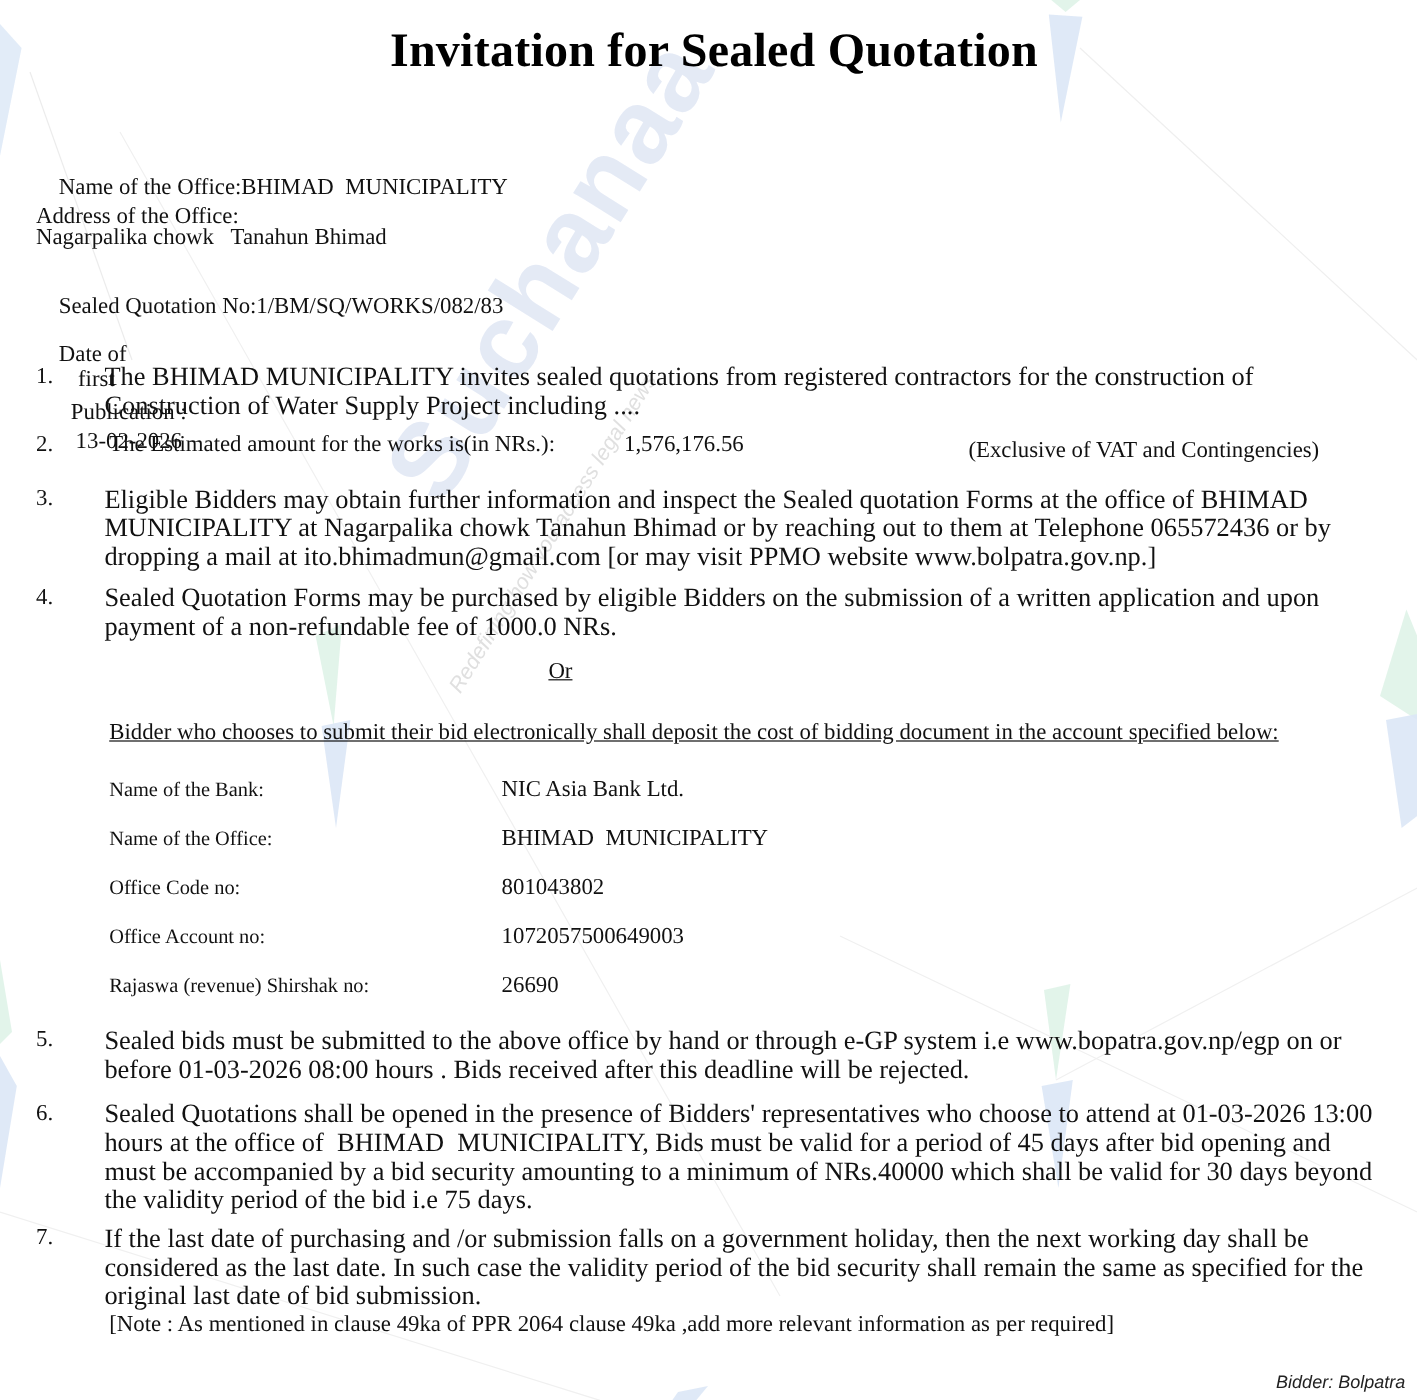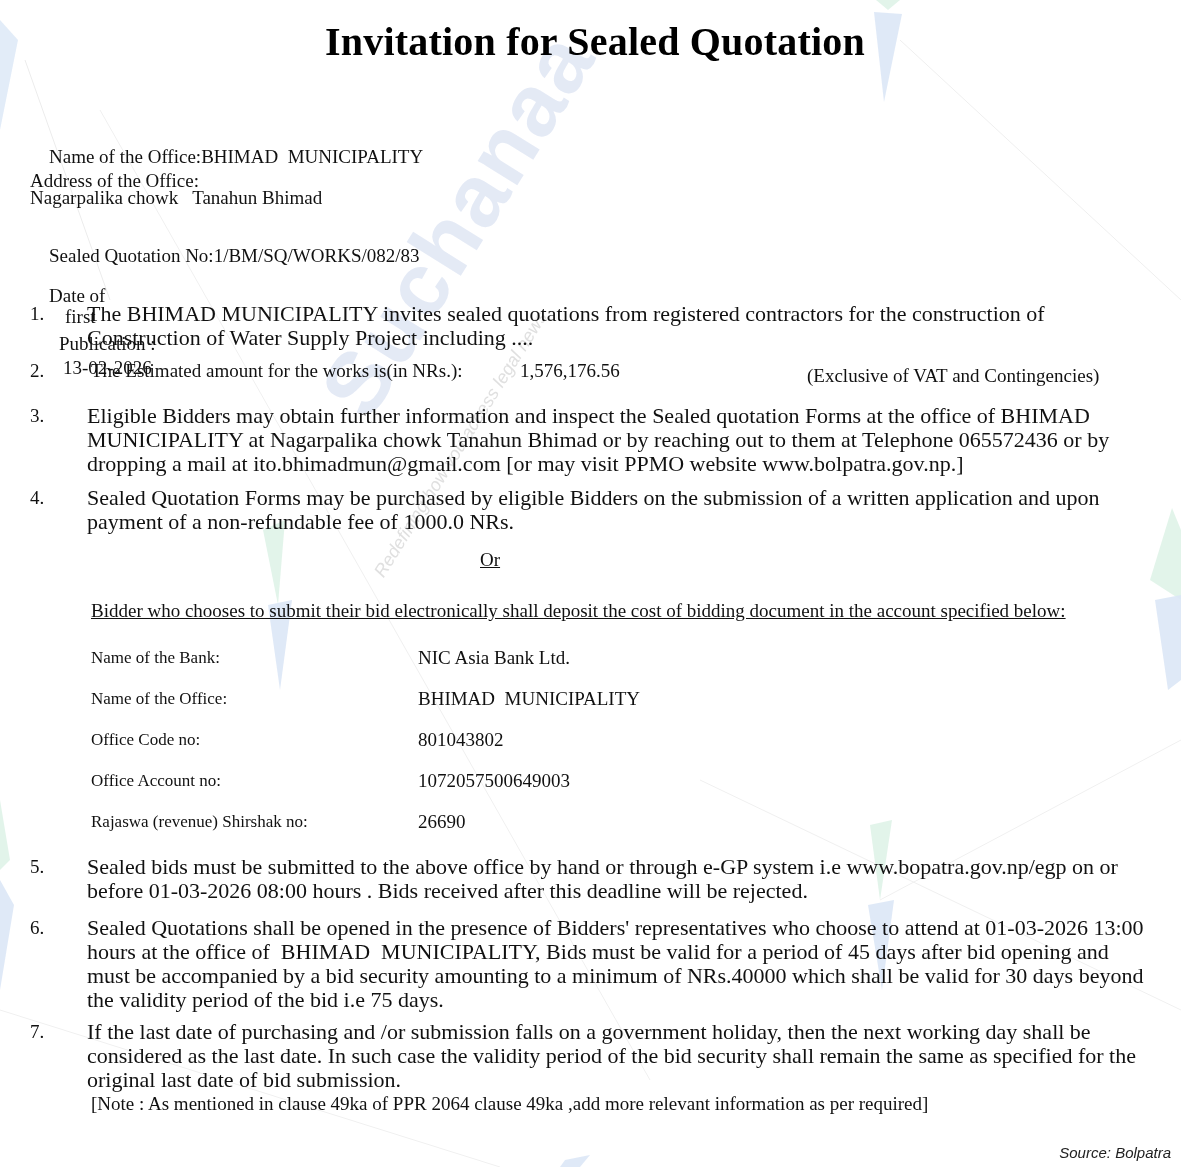--- a/index.html
+++ b/index.html
@@ -169,21 +169,21 @@
   <div class="line" style="left:91px; top:359px;">The Estimated amount for the works is(in NRs.):</div>
   <div class="line" style="left:520px; top:359px;">1,576,176.56</div>
   <div class="line" style="left:807px; top:364px;">(Exclusive of VAT and Contingencies)</div>
 
   <div class="num" style="top:404px;">3.</div>
   <div class="para" style="top:404px; width:1075px;">Eligible Bidders may obtain further information and inspect the Sealed quotation Forms at the office of BHIMAD MUNICIPALITY at Nagarpalika chowk   Tanahun Bhimad or by reaching out to them at Telephone 065572436 or by dropping a mail at ito.bhimadmun@gmail.com [or may visit PPMO website www.bolpatra.gov.np.]</div>
 
   <div class="num" style="top:486px;">4.</div>
   <div class="para" style="top:486px; width:1068px;">Sealed Quotation Forms may be purchased by eligible Bidders on the submission of a written application and upon payment of a non-refundable fee of 1000.0 NRs.</div>
 
-  <div class="line" style="left:480px; top:548px;text-decoration:underline;">Or</div>
+  <div class="line" style="left:457px; top:548px;text-decoration:underline;">Or</div>
 
   <div class="line" style="left:91px; top:599px;text-decoration:underline;">Bidder who chooses to submit their bid electronically shall deposit the cost of bidding document in the account specified below:</div>
 
   <div>
     <div class="bank-label" style="top:646px;">Name of the Bank:</div>
     <div class="bank-value" style="top:646px;">NIC Asia Bank Ltd.</div>
 
     <div class="bank-label" style="top:687px;">Name of the Office:</div>
     <div class="bank-value" style="top:687px; white-space:pre;">BHIMAD  MUNICIPALITY</div>
 
@@ -200,14 +200,14 @@
   <div class="num" style="top:855px;">5.</div>
   <div class="para" style="top:855px; width:1060px;">Sealed bids must be submitted to the above office by hand or through e-GP system i.e www.bopatra.gov.np/egp on or before 01-03-2026 08:00 hours . Bids received after this deadline will be rejected.</div>
 
   <div class="num" style="top:916px;">6.</div>
   <div class="para" style="top:916px; width:1060px; white-space:pre-wrap;">Sealed Quotations shall be opened in the presence of Bidders' representatives who choose to attend at 01-03-2026 13:00 hours at the office of  BHIMAD  MUNICIPALITY, Bids must be valid for a period of 45 days after bid opening and must be accompanied by a bid security amounting to a minimum of NRs.40000 which shall be valid for 30 days beyond the validity period of the bid i.e 75 days.</div>
 
   <div class="num" style="top:1020px;">7.</div>
   <div class="para" style="top:1020px; width:1062px;">If the last date of purchasing and /or submission falls on a government holiday, then the next working day shall be considered as the last date. In such case the validity period of the bid security shall remain the same as specified for the original last date of bid submission.</div>
   <div class="line" style="left:91px; top:1092px;text-align:center;">[Note : As mentioned in clause 49ka of PPR 2064 clause 49ka ,add more relevant information as per required]</div>
 
-  <div class="source">Source: Bolpatra</div>
+  <div class="source">Bidder: Bolpatra</div>
 </div>
 
 </body></html>

